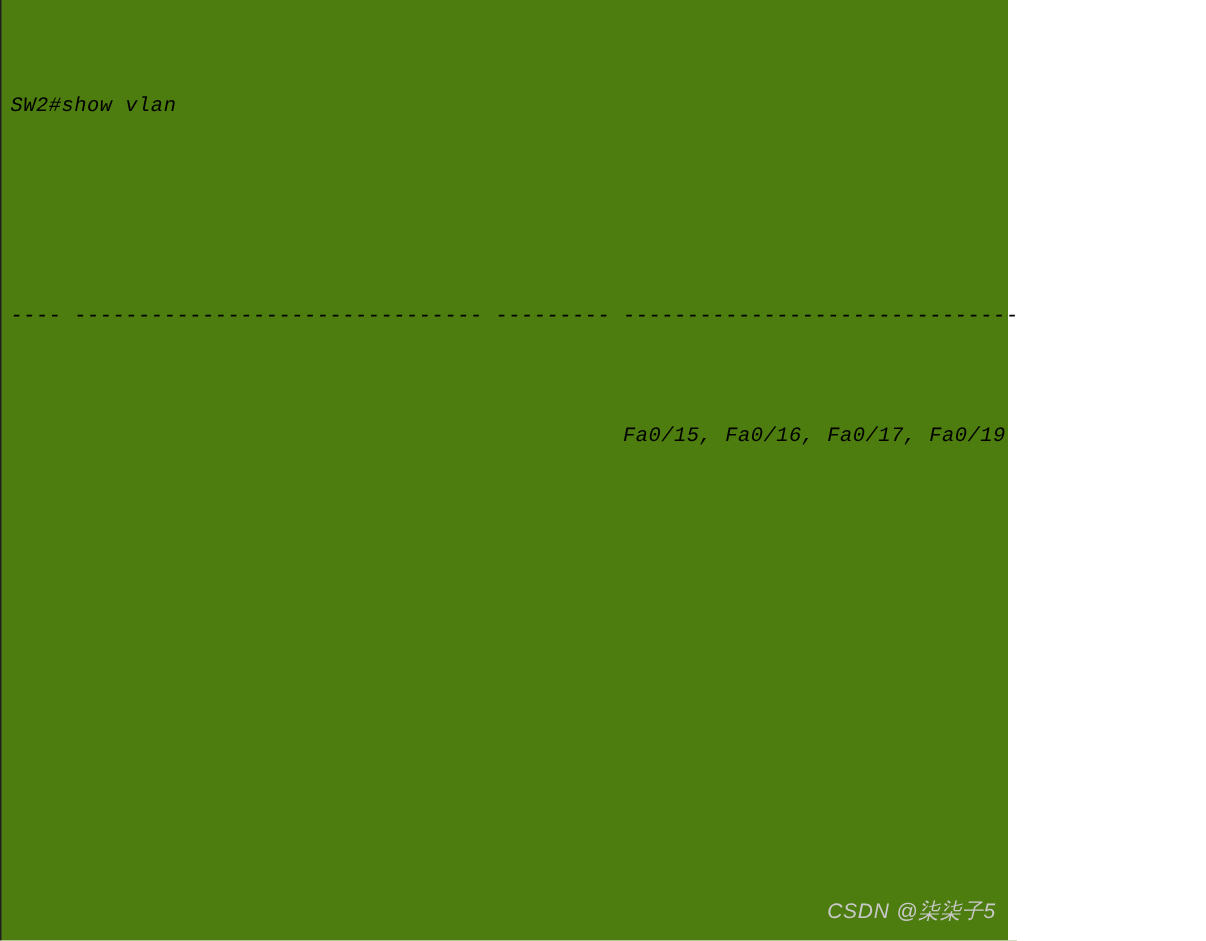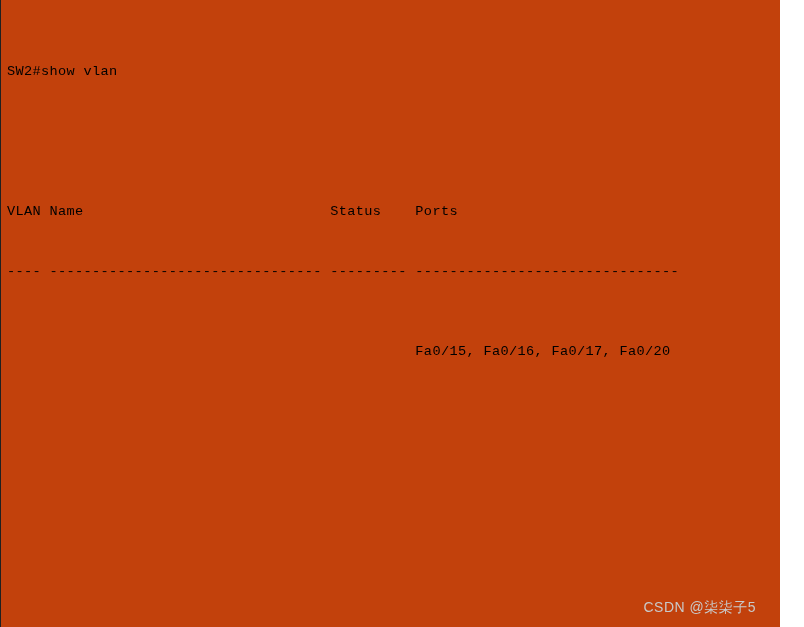--- a/index.html
+++ b/index.html
@@ -9,25 +9,26 @@
     background: #ffffff;
   }
   body {
     width: 804px;
     height: 627px;
     overflow: hidden;
     font-family: "Liberation Mono", "DejaVu Sans Mono", monospace;
   }
   #terminal {
     position: relative;
-    width: 780px;
+    width: 672px;
     height: 627px;
-    background: #c2410c;
+    background: #4d7c0f;
     box-sizing: border-box;
     border-left: 1px solid #202020;
+    font-style: italic;
   }
   
   .console {
     position: absolute;
     left: 6px;
     top: 2px;
     width: 792px;
     font-family: "Liberation Mono", "DejaVu Sans Mono", monospace;
     font-size: 13.6px;
     line-height: 20px;
@@ -42,45 +43,44 @@
     white-space: pre;
     height: 20px;
     min-height: 20px;
   }
   .line.blank {
     height: 20px;
   }
   
   #watermark {
     position: absolute;
-    right: 24px;
+    right: 8px;
     bottom: 10px;
     font-family: "Liberation Sans", "DejaVu Sans", sans-serif;
     font-size: 14px;
     color: #c9c9c9;
     letter-spacing: 0.5px;
     white-space: pre;
     pointer-events: none;
     user-select: none;
   }
 </style>
 </head>
 <body>
 
 <div id="terminal">
 
   <div class="console">
 
     <span class="line">SW2#show vlan</span>
     <span class="line blank"> </span>
 
-    <span class="line">VLAN Name                             Status    Ports</span>
     <span class="line">---- -------------------------------- --------- -------------------------------</span>
 
-    <span class="line">                                                Fa0/15, Fa0/16, Fa0/17, Fa0/20</span>
+    <span class="line">                                                Fa0/15, Fa0/16, Fa0/17, Fa0/19</span>
     
 
     
     
     
     
     
     
 
     

